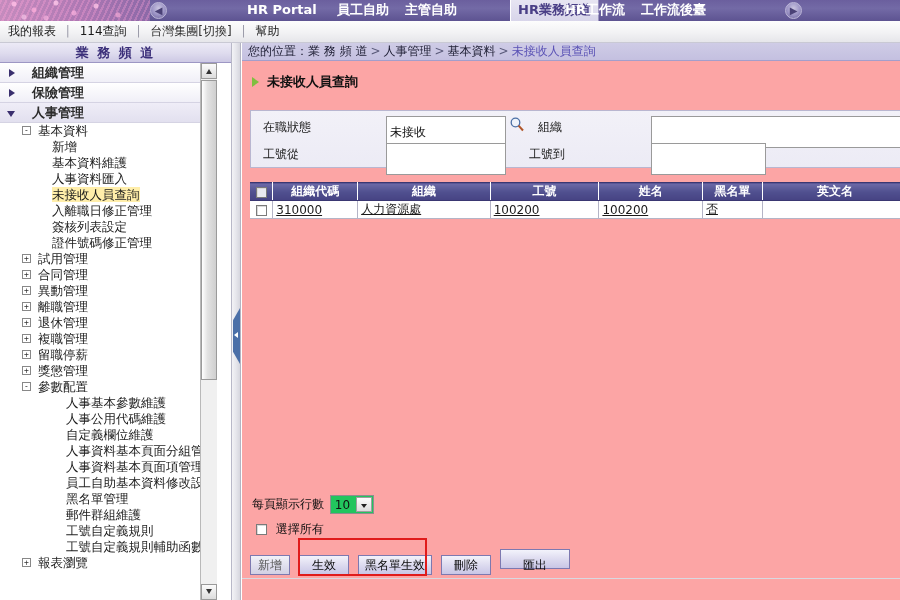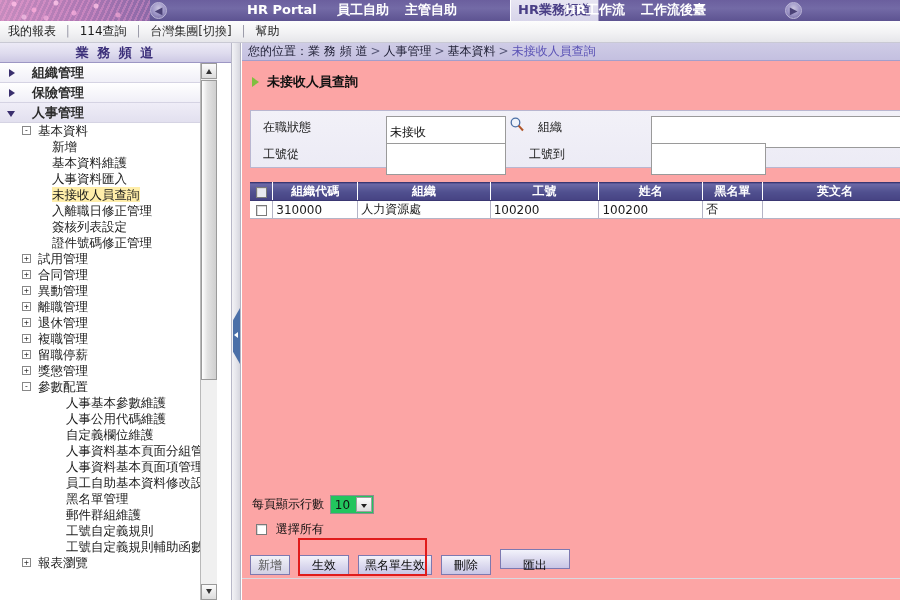--- a/index.html
+++ b/index.html
@@ -204,20 +204,21 @@
     border-right: 1px solid #ffffff;
     border-top: 1px solid #3a3772;
     border-bottom: 1px solid #3a3772;
     white-space: nowrap;
   }
   #grid td {
     height: 17px; padding: 0 3px; background: #ffffff; color: #1a1a1a;
     border-right: 1px solid #b4b4c6;
     border-bottom: 1px solid #b4b4c6;
     white-space: nowrap;
+    text-decoration: underline;
   }
   #grid th.cbcol, #grid td.cbcol { width: 22px; text-align: center; padding: 0; }
   .wincb {
     display: inline-block; width: 11px; height: 11px;
     border: 1px solid #7a7a7a; background: #fff; vertical-align: middle;
     box-shadow: inset 1px 1px 0 #d9d9d9;
   }
   .wincb.dark { background: #e9e9f0; }
 
   

